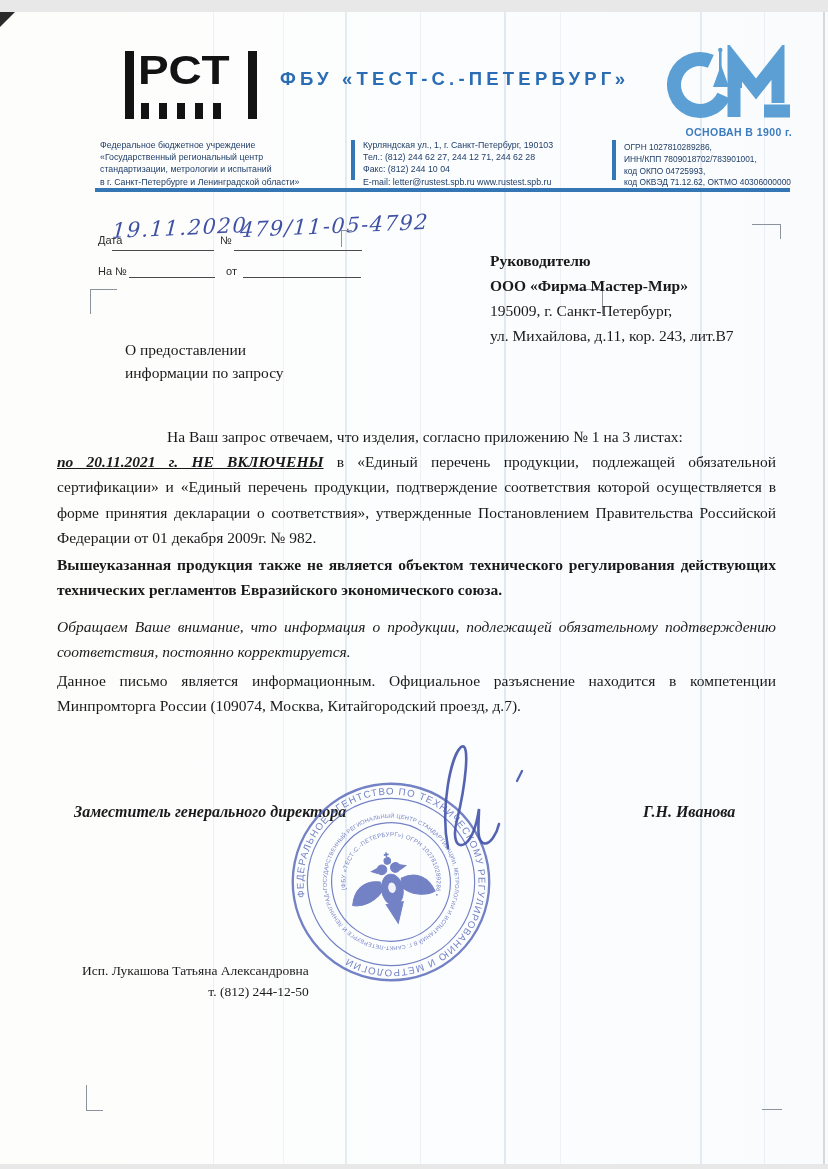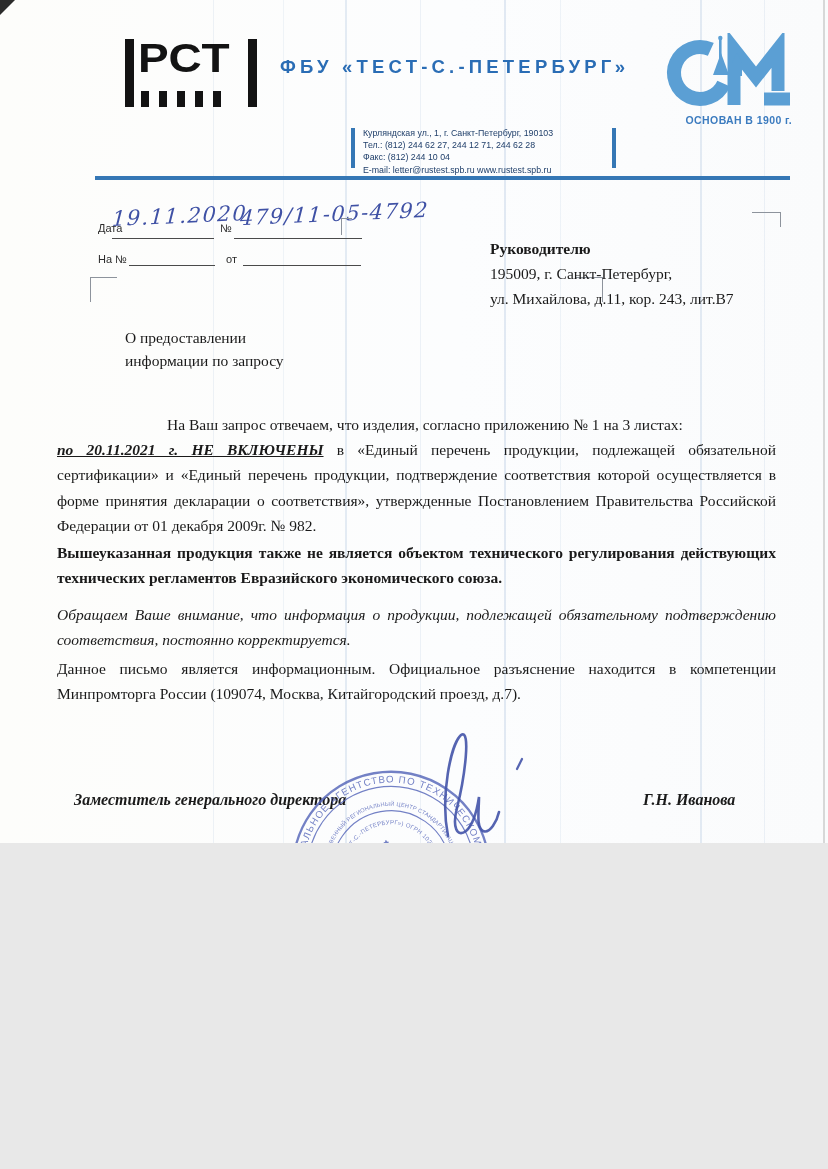--- a/index.html
+++ b/index.html
@@ -1,16 +1,16 @@
 <!DOCTYPE html>
 <html><head>
 <meta charset="utf-8">
 <style>
   html,body{margin:0;padding:0;background:#e8e8e8;}
-  .page{position:relative;width:828px;height:843px;margin:0 auto;overflow:hidden;
+  .page{position:relative;width:828px;height:1152px;margin:12px auto;overflow:hidden;
         background:linear-gradient(90deg,#fdfdfb 0%,#fcfdfe 55%,#fafbfc 100%);
         font-family:"Liberation Sans",sans-serif;color:#1a1a1a;}
   .streak{position:absolute;top:0;height:1169px;pointer-events:none;}
   .corner-artifact{position:absolute;left:0;top:0;width:0;height:0;
         border-top:15px solid #2b2b2b;border-right:15px solid transparent;}
   .edge-line{position:absolute;right:3px;top:0;width:2px;height:1169px;background:rgba(90,90,90,.22);}
 
   
   .rst{position:absolute;left:125px;top:39px;width:132px;height:68px;}
   .rst .tbar{position:absolute;top:0;width:9px;height:68px;background:#131313;}
@@ -107,28 +107,40 @@
         <rect x="59" y="6" width="2.6" height="36"></rect>
         <polygon points="53,42 69,42 61,20"></polygon>
         <circle cx="60.3" cy="5" r="2.2"></circle>
         <polygon points="72,30 82,30 77,19"></polygon>
         <rect x="72" y="30" width="10" height="13"></rect>
       </g>
     </svg>
     <div class="founded">ОСНОВАН В 1900 г.</div>
   </div>
 
+  <div class="lh-col lh-c1">
+    <div>Федеральное бюджетное учреждение</div>
+    <div>«Государственный региональный центр</div>
+    <div>стандартизации, метрологии и испытаний</div>
+    <div>в г. Санкт-Петербурге и Ленинградской области»</div>
+  </div>
   <div class="vdiv" style="left:351px;top:128px;"></div>
   <div class="lh-col lh-c2">
     <div>Курляндская ул., 1, г. Санкт-Петербург, 190103</div>
     <div>Тел.: (812) 244 62 27, 244 12 71, 244 62 28</div>
     <div>Факс: (812) 244 10 04</div>
     <div>E-mail: letter@rustest.spb.ru  www.rustest.spb.ru</div>
   </div>
   <div class="vdiv" style="left:612px;top:128px;"></div>
+  <div class="lh-col lh-c3">
+    <div>ОГРН 1027810289286,</div>
+    <div>ИНН/КПП 7809018702/783901001,</div>
+    <div>код ОКПО 04725993,</div>
+    <div>код ОКВЭД 71.12.62, ОКТМО 40306000000</div>
+  </div>
   <div class="blue-hr"></div>
 
   <span class="ref-label" style="left:98px;top:222px;text-align:center;">Дата</span>
   <span class="hand" style="left:112px;top:204px;">19.11.2020</span>
   <div class="u-line" style="left:112px;top:238px;width:102px;"></div>
   <span class="ref-label" style="left:220px;top:222px;">№</span>
   <span class="hand" style="left:240px;top:202px;">479/11-05-4792</span>
   <div class="u-line" style="left:234px;top:238px;width:128px;"></div>
 
   <span class="ref-label" style="left:98px;top:253px;">На №</span>
@@ -138,20 +150,21 @@
 
   <div class="mark" style="left:341px;top:218px;width:10px;height:16px;border-left-width:1.5px;border-top-width:1.5px;"></div>
   <div class="mark" style="left:752px;top:212px;width:28px;height:14px;border-top-width:1.5px;border-right-width:1.5px;"></div>
   <div class="mark" style="left:90px;top:277px;width:26px;height:24px;border-left-width:1.5px;border-top-width:1.5px;"></div>
   <div class="mark" style="left:576px;top:277px;width:26px;height:24px;border-top-width:1.5px;border-right-width:1.5px;"></div>
   <div class="mark" style="left:86px;top:1073px;width:16px;height:25px;border-left-width:1.5px;border-bottom-width:1.5px;"></div>
   <div class="mark" style="left:762px;top:1097px;width:20px;height:2px;border-top-width:1.5px;"></div>
 
   <div class="recipient serif">
     <div class="b">Руководителю</div>
+    <div class="b">ООО «Фирма Мастер-Мир»</div>
     <div>195009, г. Санкт-Петербург,</div>
     <div>ул. Михайлова, д.11, кор. 243, лит.В7</div>
   </div>
 
   <div class="subject serif">
     <div>О предоставлении</div>
     <div>информации по запросу</div>
   </div>
 
   <p class="bp p1 serif"><span class="lead">На Ваш запрос отвечаем, что изделия, согласно приложению № 1 на 3 листах:</span><br>

